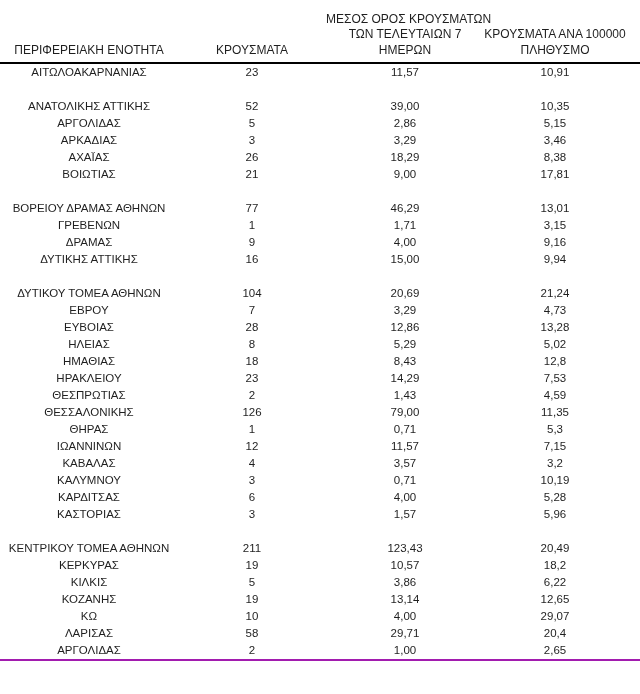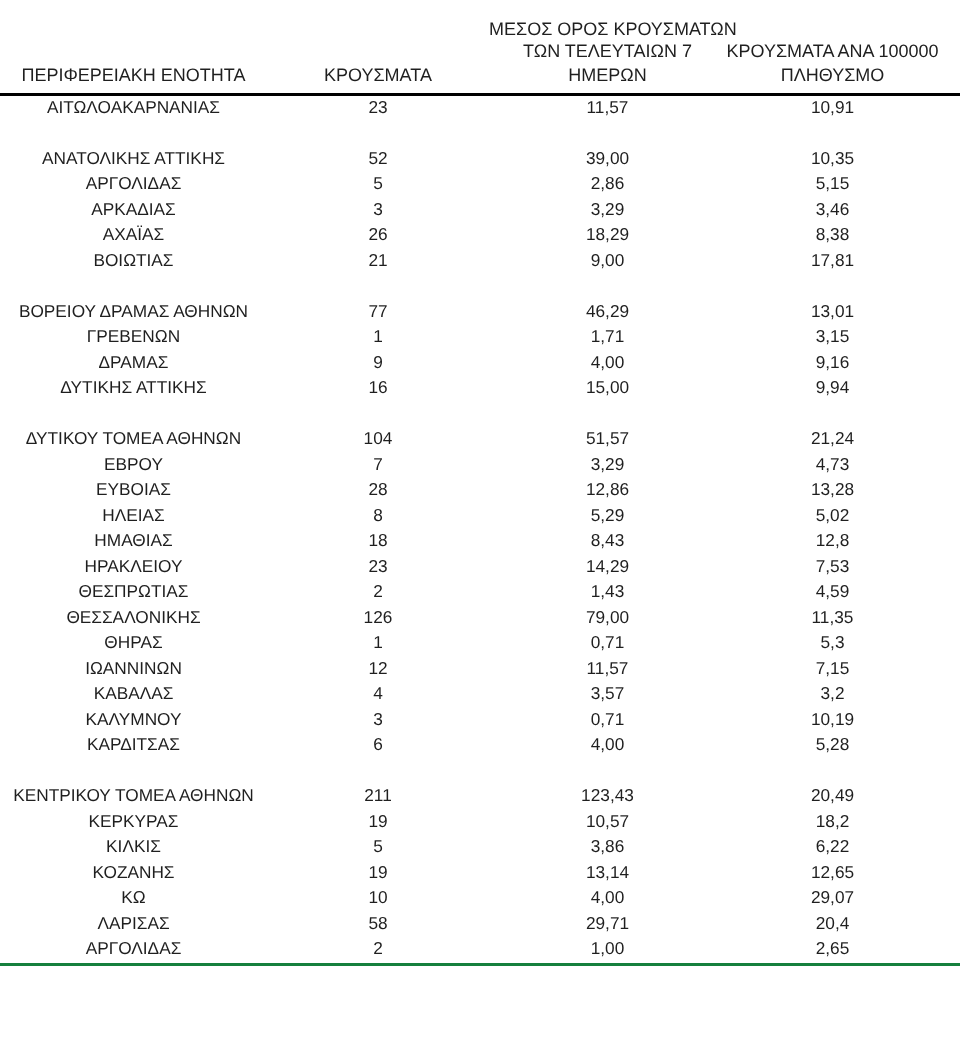--- a/index.html
+++ b/index.html
@@ -21,21 +21,21 @@
   }
   table.cases-table {
     width: 640px;
     border-collapse: collapse;
     table-layout: fixed;
   }
   table.cases-table thead tr {
     border-bottom: 2px solid #000000;
   }
   table.cases-table tbody {
-    border-bottom: 2px solid #15803d;
+    border-bottom: 2px solid #a21caf;
   }
   th {
     font-weight: normal;
     font-size: 12px;
     line-height: 15.5px;
     text-align: center;
     vertical-align: bottom;
     padding: 0 0 4px 0;
     height: 63px;
     box-sizing: border-box;
@@ -156,21 +156,21 @@
           <td class="c2">16</td>
           <td class="c3">15,00</td>
           <td class="c4">9,94</td>
         </tr>
         <tr class="spacer">
           <td colspan="4"></td>
         </tr>
         <tr>
           <td class="c1">ΔΥΤΙΚΟΥ ΤΟΜΕΑ ΑΘΗΝΩΝ</td>
           <td class="c2">104</td>
-          <td class="c3">51,57</td>
+          <td class="c3">20,69</td>
           <td class="c4">21,24</td>
         </tr>
         <tr>
           <td class="c1">ΕΒΡΟΥ</td>
           <td class="c2">7</td>
           <td class="c3">3,29</td>
           <td class="c4">4,73</td>
         </tr>
         <tr>
           <td class="c1">ΕΥΒΟΙΑΣ</td>
@@ -230,20 +230,26 @@
           <td class="c1">ΚΑΛΥΜΝΟΥ</td>
           <td class="c2">3</td>
           <td class="c3">0,71</td>
           <td class="c4">10,19</td>
         </tr>
         <tr>
           <td class="c1">ΚΑΡΔΙΤΣΑΣ</td>
           <td class="c2">6</td>
           <td class="c3">4,00</td>
           <td class="c4">5,28</td>
+        </tr>
+        <tr>
+          <td class="c1">ΚΑΣΤΟΡΙΑΣ</td>
+          <td class="c2">3</td>
+          <td class="c3">1,57</td>
+          <td class="c4">5,96</td>
         </tr>
         <tr class="spacer">
           <td colspan="4"></td>
         </tr>
         <tr>
           <td class="c1">ΚΕΝΤΡΙΚΟΥ ΤΟΜΕΑ ΑΘΗΝΩΝ</td>
           <td class="c2">211</td>
           <td class="c3">123,43</td>
           <td class="c4">20,49</td>
         </tr>

